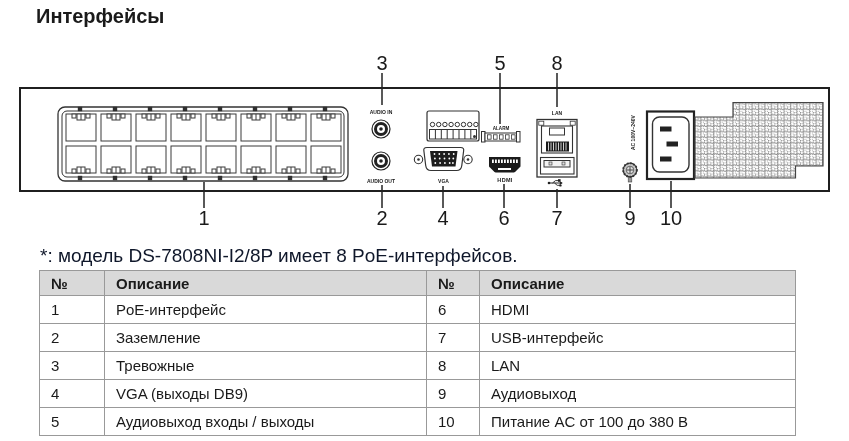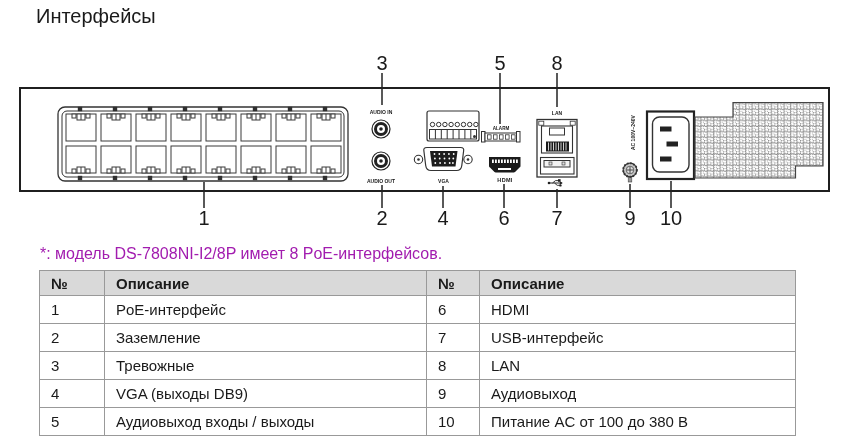--- a/index.html
+++ b/index.html
@@ -1,20 +1,20 @@
 <!DOCTYPE html>
 <html><head>
 <meta charset="utf-8">
 <style>
   html,body{margin:0;padding:0;background:#fff;}
   #page{position:relative;width:849px;height:441px;background:#fff;overflow:hidden;
         font-family:"Liberation Sans",sans-serif;color:#1a1a1a;}
-  #title{position:absolute;left:36px;top:5px;font-size:20px;font-weight:normal;color:#1a1a1a;}
+  #title{position:absolute;left:36px;top:5px;font-size:20px;font-weight:bold;color:#1a1a1a;}
   #diagram-svg{position:absolute;left:0;top:0;}
-  #note{position:absolute;left:40px;top:245px;font-size:16px;color:#a21caf;text-align:center;}
+  #note{position:absolute;left:40px;top:245px;font-size:19px;color:#0f172a;text-align:center;}
   table.iface{position:absolute;left:39px;top:270px;border-collapse:collapse;table-layout:fixed;
         font-size:15px;color:#1a1a1a;}
   table.iface th, table.iface td{border:1px solid #999;padding:0 4px 0 11px;text-align:left;
         white-space:nowrap;overflow:hidden;}
   table.iface th{background:#d9d9d9;height:24px;font-weight:bold;}
   table.iface td{height:27px;background:#fff;}
   .c-num1{width:49px;} .c-desc1{width:306px;} .c-num2{width:37px;} .c-desc2{width:300px;}
   svg text{font-family:"Liberation Sans",sans-serif;}
   .lbl{font-size:5px;font-weight:bold;fill:#1a1a1a;}
   .callout{font-size:20px;fill:#1a1a1a;}

